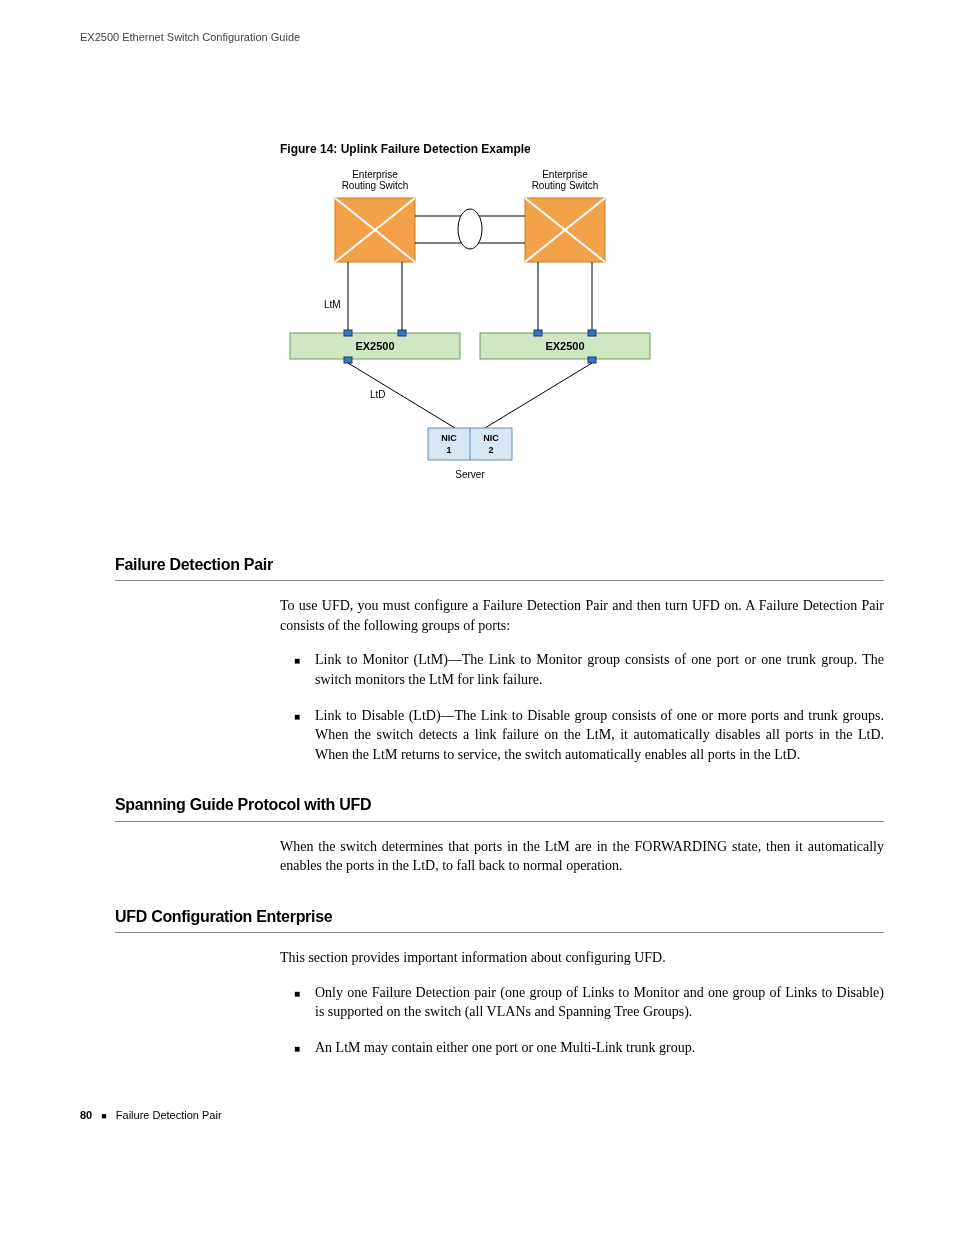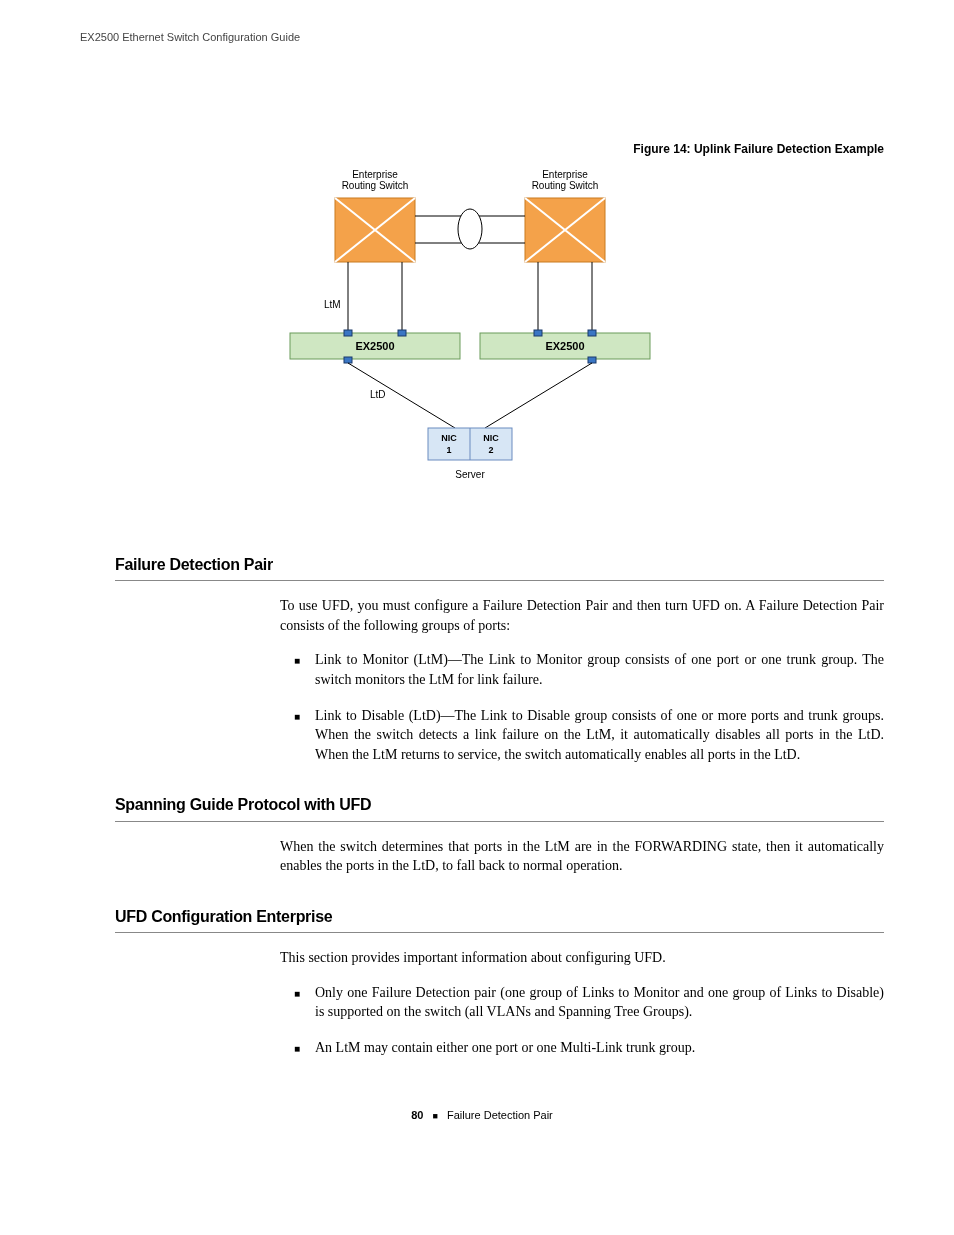--- a/index.html
+++ b/index.html
@@ -17,21 +17,20 @@
     font-size: 11px;
     color: #444;
     margin-bottom: 96px;
   }
   .figure-caption {
     font-family: Arial, Helvetica, sans-serif;
     font-size: 12px;
     font-weight: bold;
     margin-left: 200px;
     margin-bottom: 10px;
-    text-align: right;
   }
   .diagram {
     margin-left: 200px;
     margin-bottom: 40px;
   }
   .section-heading {
     font-family: Arial, Helvetica, sans-serif;
     font-size: 16px;
     font-weight: 900;
     color: #000;
@@ -60,21 +59,20 @@
     padding-left: 10px;
   }
   ul.content-list li::marker {
     content: "■  ";
     font-size: 10px;
   }
   .footer {
     margin-top: 50px;
     font-family: Arial, Helvetica, sans-serif;
     font-size: 11px;
-    text-align: center;
   }
   .footer .pgnum { font-weight: bold; }
   .footer .sq { font-size: 9px; padding: 0 6px; }
 </style>
 </head>
 <body>
 
 <div class="header-line">EX2500 Ethernet Switch Configuration Guide</div>
 
 <div class="figure-caption">Figure 14:  Uplink Failure Detection Example</div>

